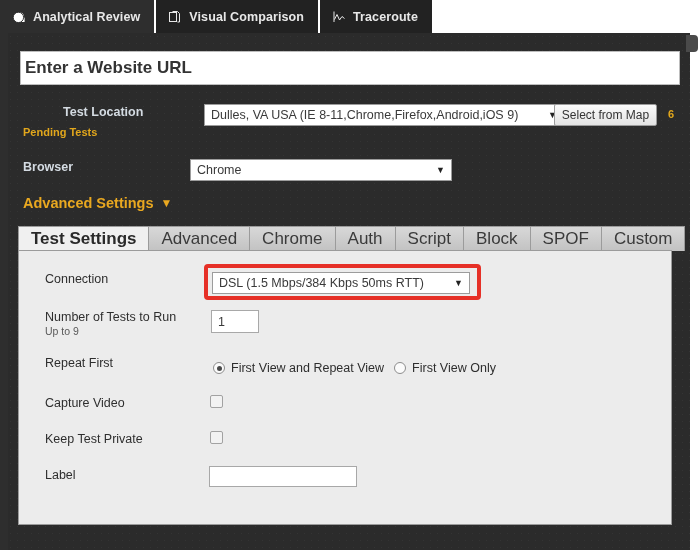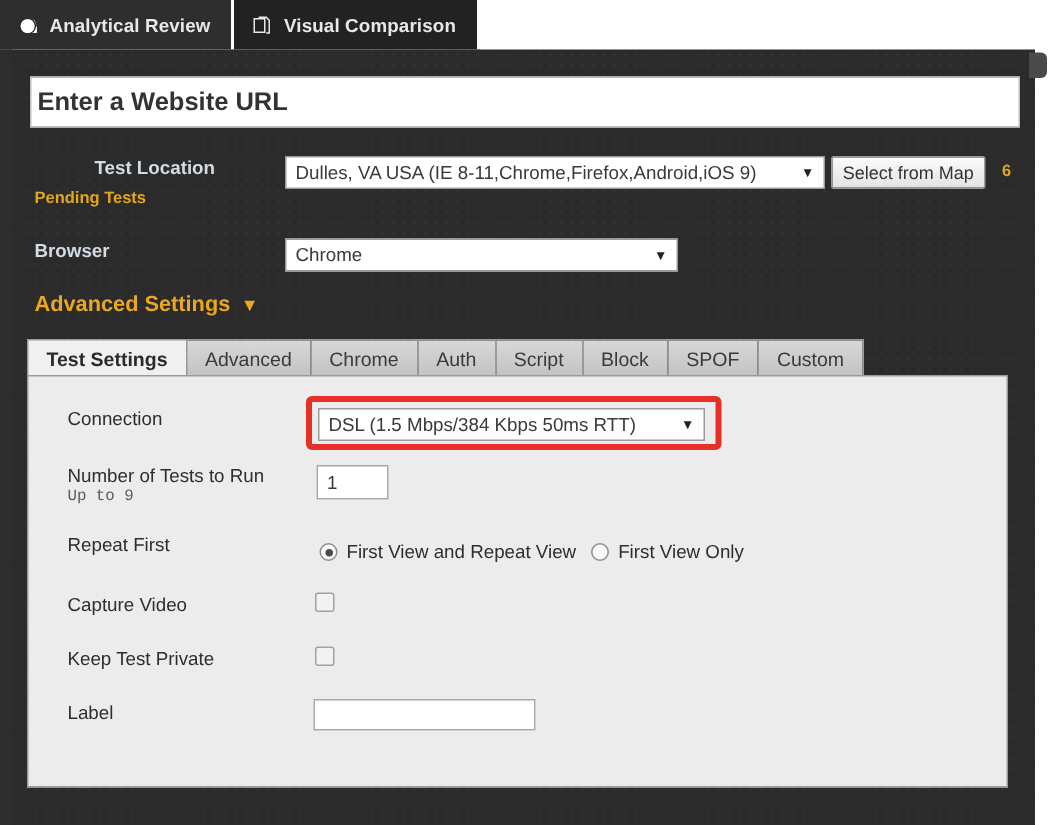--- a/index.html
+++ b/index.html
@@ -197,21 +197,21 @@
     display: flex;
     align-items: flex-end;
     height: 25px;
   }
   .itab {
     height: 25px;
     box-sizing: border-box;
     display: flex;
     align-items: center;
     padding: 0 12px;
-    font-size: 13px;
+    font-size: 17px;
     color: #3a3a3a;
     background: linear-gradient(#d8d8d8, #c2c2c2);
     border: 1px solid #9b9b9b;
     border-bottom: none;
     border-left: none;
     cursor: pointer;
     white-space: nowrap;
   }
   .itab:first-child { border-left: 1px solid #9b9b9b; }
   .itab.active {
@@ -237,21 +237,20 @@
     left: 45px;
     font-size: 12.5px;
     font-weight: normal;
     color: #2e2e2e;
   }
   .srow-sub {
     position: absolute;
     left: 45px;
     font-size: 10.5px;
     color: #5a5a5a;
-    font-family: Liberation Mono, monospace;
   }
 
   .conn-highlight {
     position: absolute;
     left: 204px;
     top: 264px;
     width: 277px;
     height: 36px;
     border: 4px solid #e63027;
     border-radius: 4px;
@@ -334,34 +333,43 @@
       <div class="top-tab">
         <span class="tab-icon">
           <svg viewBox="0 0 14 14" width="14" height="14">
             <rect x="1.5" y="2.5" width="7" height="9" fill="none" stroke="#e8e8e8" stroke-width="1"></rect>
             <path d="M4.5 1.5 h5 l2 2 v8.5 h-2" fill="none" stroke="#e8e8e8" stroke-width="1"></path>
           </svg>
         </span>
         <span class="tlabel">Visual Comparison</span>
       </div>
 
+      <div class="top-tab">
+        <span class="tab-icon">
+          <svg viewBox="0 0 14 14" width="14" height="14">
+            <path d="M2 1.5 L2 12" stroke="#e8e8e8" stroke-width="1" fill="none"></path>
+            <path d="M2.5 9.5 L5 4.5 L7.5 10 L10 6.5 L12.5 8.5" stroke="#e8e8e8" stroke-width="1" fill="none"></path>
+          </svg>
+        </span>
+        <span class="tlabel">Traceroute</span>
+      </div>
 
     </div>
   </div>
 
   <div class="dark-panel"></div>
   <div class="dark-left-edge"></div>
   <div class="right-nub"></div>
 
   <div class="url-bar" title="Enter a Website URL">Enter a Website URL</div>
 
   <div class="lbl-light" style="left:27px; top:105px;margin-left:36px;">Test Location</div>
   <div class="lbl-amber" style="left:23px; top:126px;">Pending Tests</div>
 
-  <div class="sel" style="left:190px; top:104px; width:360px;">
+  <div class="sel" style="left:204px; top:104px; width:360px;">
     <span class="selval">Dulles, VA USA (IE 8-11,Chrome,Firefox,Android,iOS 9)</span>
     <span class="caret">▼</span>
   </div>
 
   <div class="map-btn">Select from Map</div>
   <div class="loc-count">6</div>
 
   <div class="lbl-light" style="left:23px; top:160px;">Browser</div>
   <div class="sel" style="left:190px; top:159px; width:262px;">
     <span class="selval">Chrome</span>

